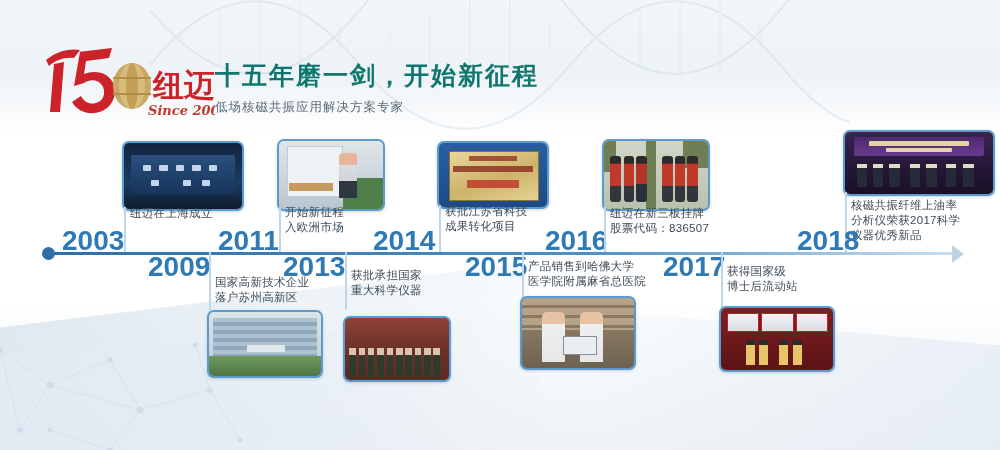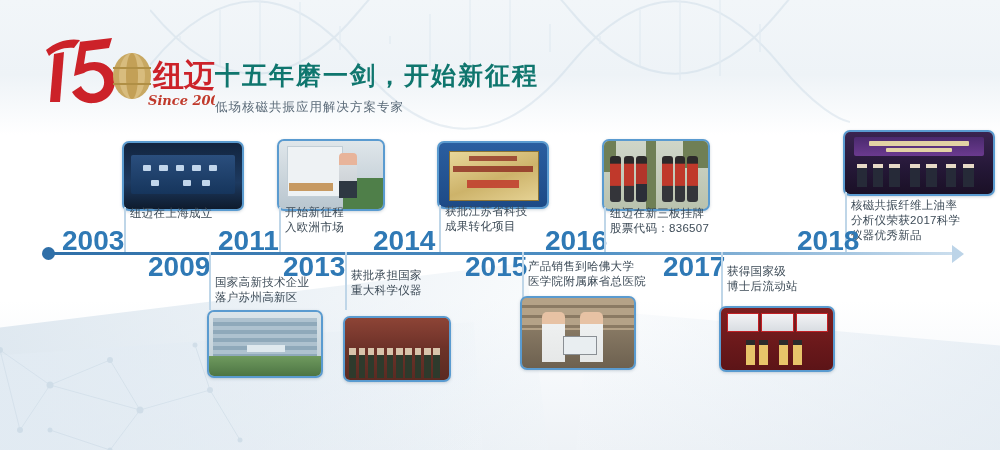--- a/index.html
+++ b/index.html
@@ -21,21 +21,21 @@
   .swoosh2{position:absolute;left:-40px;top:340px;width:520px;height:160px;
     background:linear-gradient(120deg,rgba(226,235,243,.9),rgba(248,251,253,.1));
     transform:rotate(-4deg);}
   .swoosh3{position:absolute;right:-60px;top:330px;width:480px;height:170px;
     background:linear-gradient(250deg,rgba(225,234,242,.8),rgba(250,252,254,.1));
     transform:rotate(5deg);}
   .helix{position:absolute;left:150px;top:-30px;width:700px;height:180px;opacity:.30;}
   .net{position:absolute;left:-20px;top:330px;width:330px;height:130px;opacity:.5;}
 
   
-  .logo{position:absolute;left:40px;top:32px;width:175px;height:80px;}
+  .logo{position:absolute;left:40px;top:42px;width:175px;height:80px;}
   .title-block{position:absolute;left:215px;top:58px;}
   .title{font-size:25px;font-weight:bold;color:#0f766e;letter-spacing:2px;
     line-height:34px;white-space:nowrap;}
   .subtitle{font-size:12.5px;color:#5a6a78;letter-spacing:1px;margin-top:7px;
     white-space:nowrap;}
 
   
   .axis{position:absolute;left:45px;top:252px;width:915px;height:3px;
     background:linear-gradient(90deg,#2f6fa8,#4f90c4 60%,#cddfee 100%);}
   .axis-dot{position:absolute;left:42px;top:247px;width:13px;height:13px;

